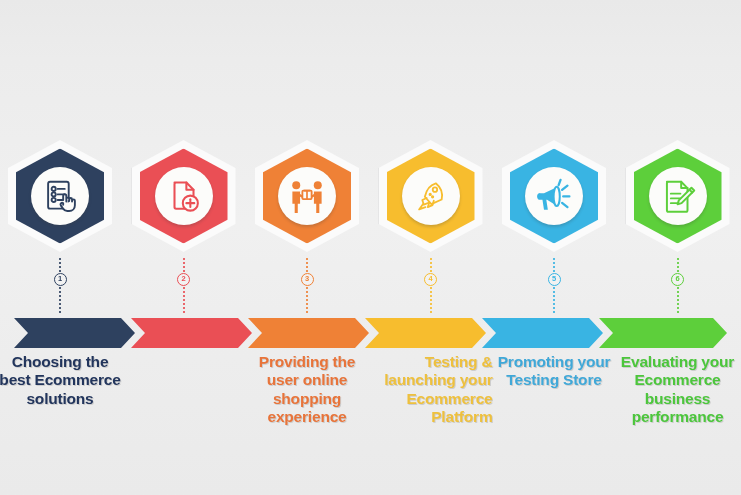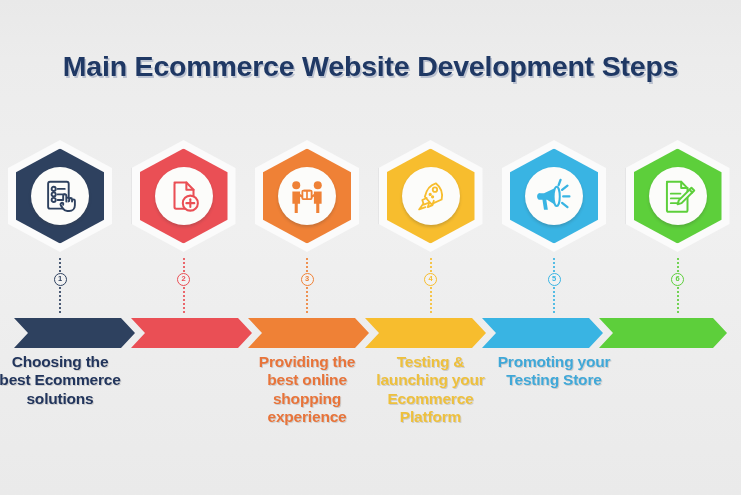--- a/index.html
+++ b/index.html
@@ -147,21 +147,20 @@
     line-height: 1.18;
     letter-spacing: -0.2px;
     text-shadow: 1px 1px 0 rgba(150,150,150,0.35);
   }
 </style>
 </head>
 <body>
 
 <div id="canvas">
 
-  <div id="title">Main Ecommerce Website Development Steps</div>
 
   <div id="columns">
       <div class="col" style="left: 0px;">
         <div class="hex-wrap">
           <div class="hex-outer"></div>
           <div class="hex-inner" style="background:#2e415f"></div>
           <div class="hex-disc">
             <span>
               <svg width="38" height="38" viewBox="0 0 48 48" fill="none" stroke="#2e415f" stroke-width="2.4" stroke-linecap="round" stroke-linejoin="round">
         <rect x="9" y="6" width="26" height="34" rx="2.5"></rect>
@@ -221,21 +220,21 @@
         <path d="M26 17v11M22 17h8" stroke-width="2.2" fill="none"></path>
       </svg>
             </span>
           </div>
         </div>
         <div class="connector" style="color: rgb(239, 129, 54);">
           <div class="dotline"></div>
           <div class="num-circle">3</div>
           <div class="dotline long"></div>
         </div>
-        <div class="caption" style="color: rgb(232, 116, 58);">Providing the best online shopping experience</div>
+        <div class="caption" style="color: rgb(232, 116, 58);">Providing the user online shopping experience</div>
       </div>
       <div class="col" style="left: 370.5px;">
         <div class="hex-wrap">
           <div class="hex-outer"></div>
           <div class="hex-inner" style="background:#f7bd2e"></div>
           <div class="hex-disc">
             <span>
               <svg width="38" height="38" viewBox="0 0 48 48" fill="none" stroke="#f7bd2e" stroke-width="2.3" stroke-linecap="round" stroke-linejoin="round">
         <path d="M27 7c7 3.5 11.5 10.5 11.5 18.5L27 34 17 26.5C17 18 20.5 10.5 27 7z" transform="rotate(12 24 22)"></path>
         <circle cx="29" cy="16" r="2.8"></circle>
@@ -245,21 +244,21 @@
         <circle cx="26" cy="25" r="0.9" fill="#f7bd2e"></circle>
       </svg>
             </span>
           </div>
         </div>
         <div class="connector" style="color: rgb(247, 189, 46);">
           <div class="dotline"></div>
           <div class="num-circle">4</div>
           <div class="dotline long"></div>
         </div>
-        <div class="caption" style="color: rgb(238, 192, 61);">Testing &amp; launching your Ecommerce Platform</div>
+        <div class="caption" style="color: rgb(238, 192, 61); text-align: right;">Testing &amp; launching your Ecommerce Platform</div>
       </div>
       <div class="col" style="left: 494px;">
         <div class="hex-wrap">
           <div class="hex-outer"></div>
           <div class="hex-inner" style="background:#39b4e3"></div>
           <div class="hex-disc">
             <span>
               <svg width="40" height="38" viewBox="0 0 52 48" fill="#39b4e3" stroke="none">
         <path d="M8 20c-2.5 0-4 2-4 4.5s1.5 4.5 4 4.5h3l2 13h5l-2-13h1l14 8.5V12L13 20.5H8z"></path>
         <ellipse cx="29.5" cy="24.5" rx="4" ry="12.5" fill="#fcfcfa" stroke="#39b4e3" stroke-width="2.6"></ellipse>
@@ -296,20 +295,21 @@
         <path d="M38.5 16l3.5 3.5"></path>
       </svg>
             </span>
           </div>
         </div>
         <div class="connector" style="color: rgb(93, 207, 59);">
           <div class="dotline"></div>
           <div class="num-circle">6</div>
           <div class="dotline long"></div>
         </div>
+        <div class="caption" style="color: rgb(76, 198, 60);">Evaluating your Ecommerce business performance</div>
       </div>
     </div>
 
 <div class="bar first" style="left: 14px; width: 121px; background: rgb(46, 65, 95);"></div>
     <div class="bar mid" style="left: 131px; width: 121px; background: rgb(234, 79, 85);"></div>
     <div class="bar mid" style="left: 248px; width: 121px; background: rgb(239, 129, 54);"></div>
     <div class="bar mid" style="left: 365px; width: 121px; background: rgb(247, 189, 46);"></div>
     <div class="bar mid" style="left: 482px; width: 121px; background: rgb(57, 180, 227);"></div>
     <div class="bar last" style="left: 599px; width: 128px; background: rgb(93, 207, 59);"></div>
   </div>

